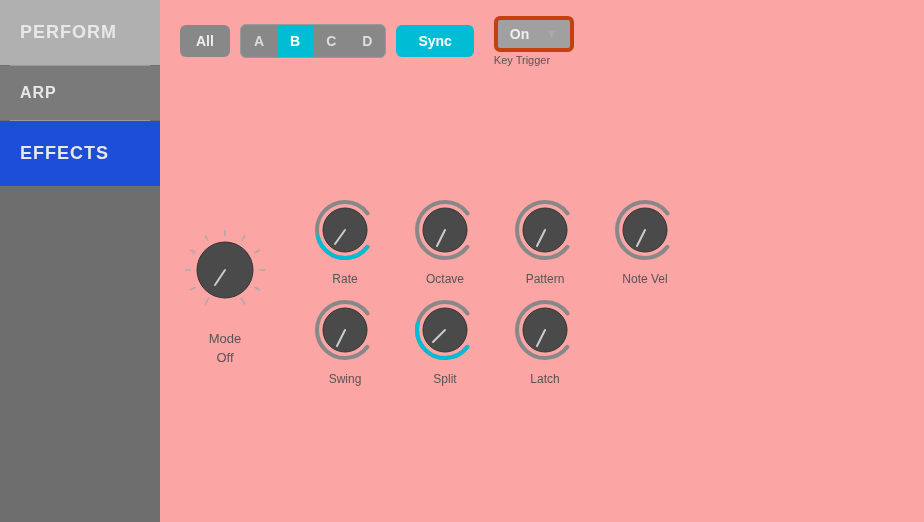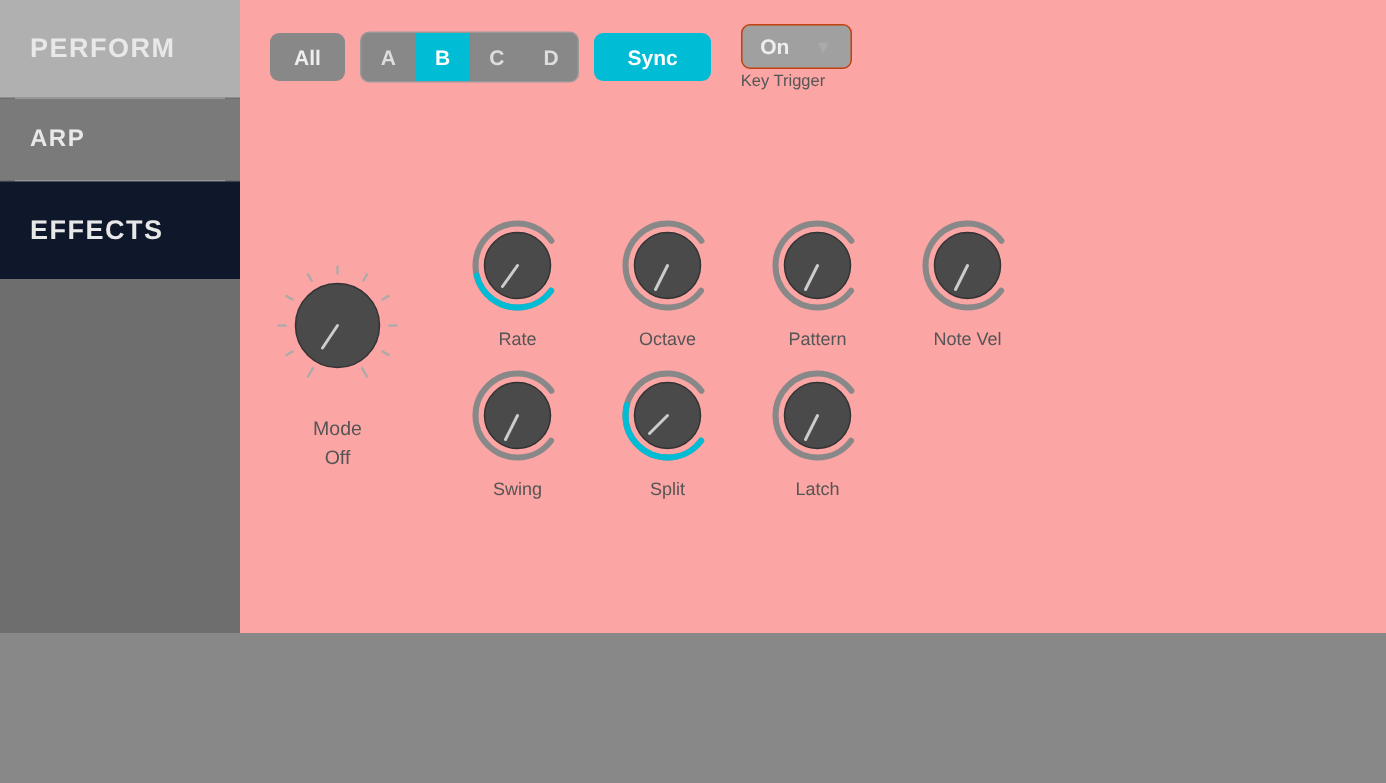--- a/index.html
+++ b/index.html
@@ -6,21 +6,21 @@
     body {
       width: 924px;
       height: 522px;
       background: #888;
       font-family: Arial, sans-serif;
       overflow: hidden;
     }
     .container {
       display: flex;
       width: 924px;
-      height: 422px;
+      height: 522px;
     }
     .sidebar {
       width: 160px;
       height: 100%;
       background: #6e6e6e;
       display: flex;
       flex-direction: column;
     }
     .sidebar-item {
       padding: 22px 20px;
@@ -32,21 +32,21 @@
     }
     .sidebar-item.active {
       background: #b0b0b0;
     }
     .sidebar-item.arp {
       background: #7a7a7a;
       padding: 18px 20px;
       font-size: 16px;
     }
     .sidebar-item.effects {
-      background: #0f172a;
+      background: #1d4ed8;
       margin-top: 0;
     }
     .sidebar-divider {
       height: 1px;
       background: #999;
       margin: 0 10px;
     }
     .main {
       flex: 1;
       background: #fca5a5;
@@ -103,21 +103,21 @@
     .key-trigger-wrap {
       display: flex;
       flex-direction: column;
       align-items: flex-start;
       margin-left: 10px;
     }
     .key-trigger-select {
       display: flex;
       align-items: center;
       background: #a0a0a0;
-      border: 1px solid #c2410c;
+      border: 4px solid #c2410c;
       border-radius: 6px;
       padding: 6px 12px;
       gap: 6px;
       cursor: pointer;
     }
     .key-trigger-label {
       color: #555;
       font-size: 11px;
       margin-top: 2px;
       text-align: right;

